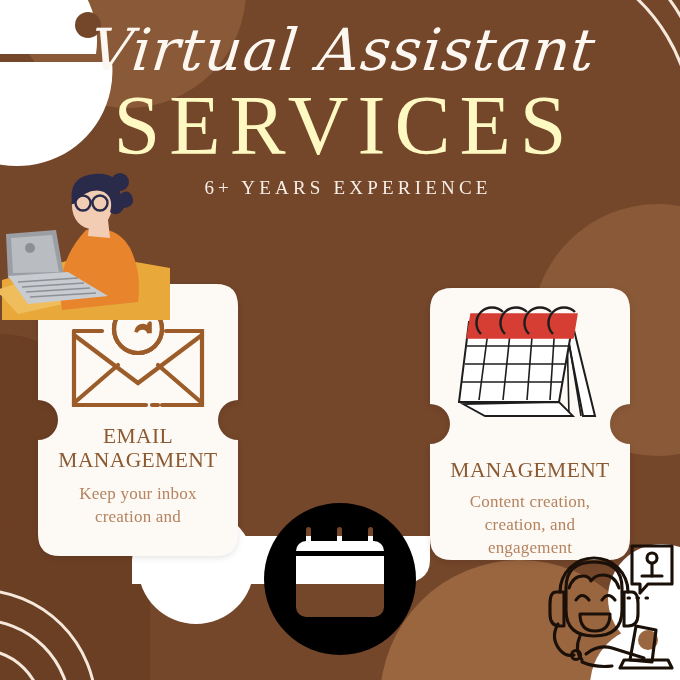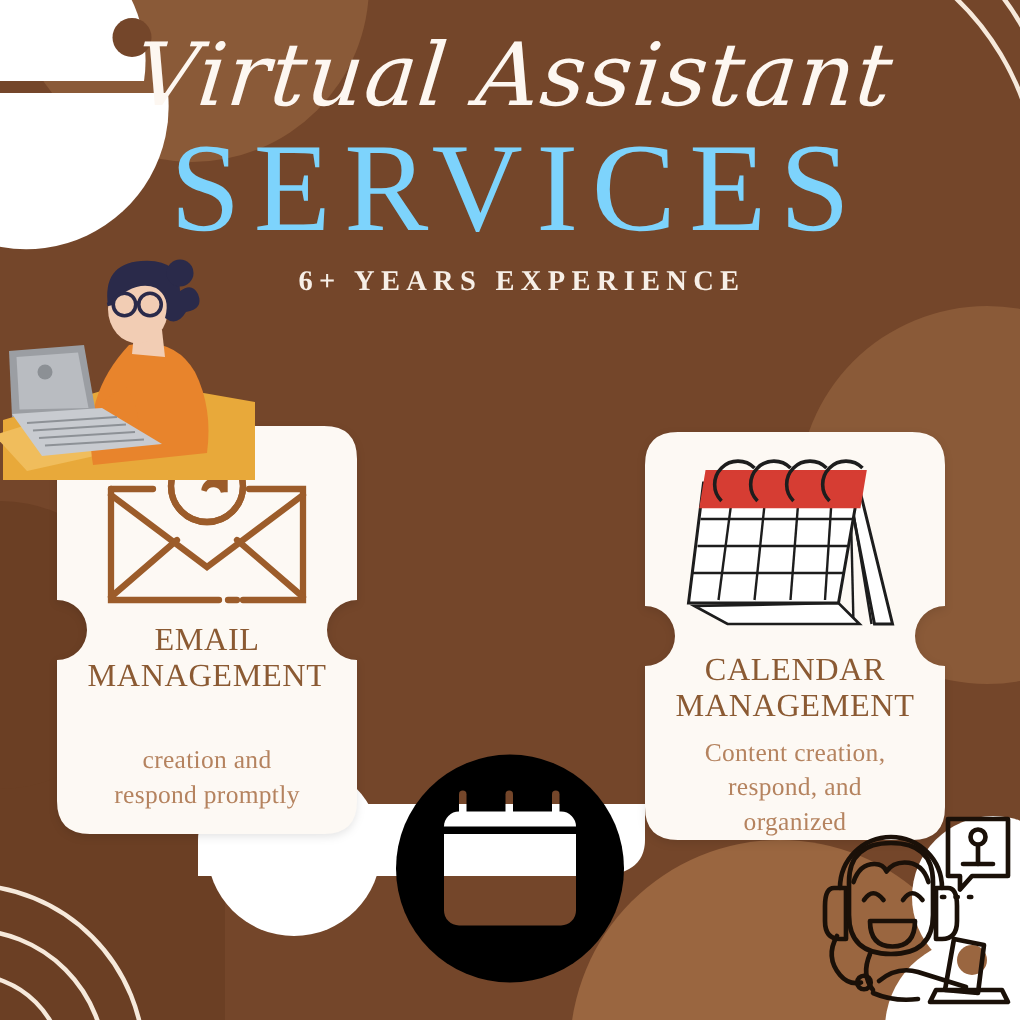--- a/index.html
+++ b/index.html
@@ -46,28 +46,28 @@
     letter-spacing: 1px;
     margin: 0;
     padding: 0 0 0 6px;
     transform: skewX(-6deg);
   }
   .main-title {
     font-family: "Liberation Serif", serif;
     font-weight: 400;
     font-size: 84px;
     line-height: 0.92;
-    color: #7dd3fc;
+    color: #fef9c3;
     letter-spacing: 9px;
     margin: 6px 0 0 0;
     padding-left: 9px;
   }
   .sub-title {
     font-family: "Liberation Serif", serif;
-    font-weight: 700;
+    font-weight: 400;
     font-size: 19px;
     color: #f7efe7;
     letter-spacing: 4.2px;
     margin: 12px 0 0 0;
     padding-left: 16px;
   }
 
   
   .card {
     position: absolute;
@@ -243,23 +243,22 @@
           <circle cx="76" cy="24" r="24" fill="#fdf9f4"></circle>
           <circle cx="76" cy="24" r="24"></circle>
           <path d="M88 18 v10 a7 7 0 0 0 -14 -1 a7 7 0 0 1 13 1 v-9" stroke-width="3.6"></path>
         </svg>
       </div>
       <div class="card-title">
         <span>EMAIL</span><br>
         <span>MANAGEMENT</span>
       </div>
       <div class="card-desc">
-        <br>
+        <span>Keep your inbox</span><br>
         <span>creation and</span><br>
-        <span>respond promptly</span>
       </div>
     </div>
   </div>
 
   <div class="card card-right">
     <svg class="card-surface" viewBox="0 0 200 272" preserveAspectRatio="none">
       <path d="M22 0 L178 0 Q200 0 200 22 L200 116 A17 17 0 0 0 200 156 L200 250 Q200 272 178 272 L22 272 Q0 272 0 250 L0 156 A17 17 0 0 0 0 116 L0 22 Q0 0 22 0 Z" fill="#fdf9f4"></path>
     </svg>
     <div class="card-body">
       <div class="card-icon">
@@ -287,27 +286,27 @@
 
           <g stroke="#1d1d1d" stroke-width="2.4" fill="none">
             <path d="M26 30 A13 13 0 1 1 48 8"></path>
             <path d="M50 30 A13 13 0 1 1 72 8"></path>
             <path d="M74 30 A13 13 0 1 1 96 8"></path>
             <path d="M98 30 A13 13 0 1 1 120 8"></path>
           </g>
         </svg>
       </div>
       <div class="card-title">
-        <span>CALENDAR</span><br>
+        <br>
         <span>MANAGEMENT</span>
       </div>
       <div class="card-desc">
         <span>Content creation,</span><br>
-        <span>respond, and</span><br>
-        <span>organized</span>
+        <span>creation, and</span><br>
+        <span>engagement</span>
       </div>
     </div>
   </div>
 
   <svg class="center-badge" viewBox="0 0 164 164">
     <defs>
       <mask id="badgeMask">
         <rect x="0" y="0" width="164" height="164" fill="#fff"></rect>
         <g fill="#000">
           <rect x="38" y="44" width="88" height="76" rx="10"></rect>

